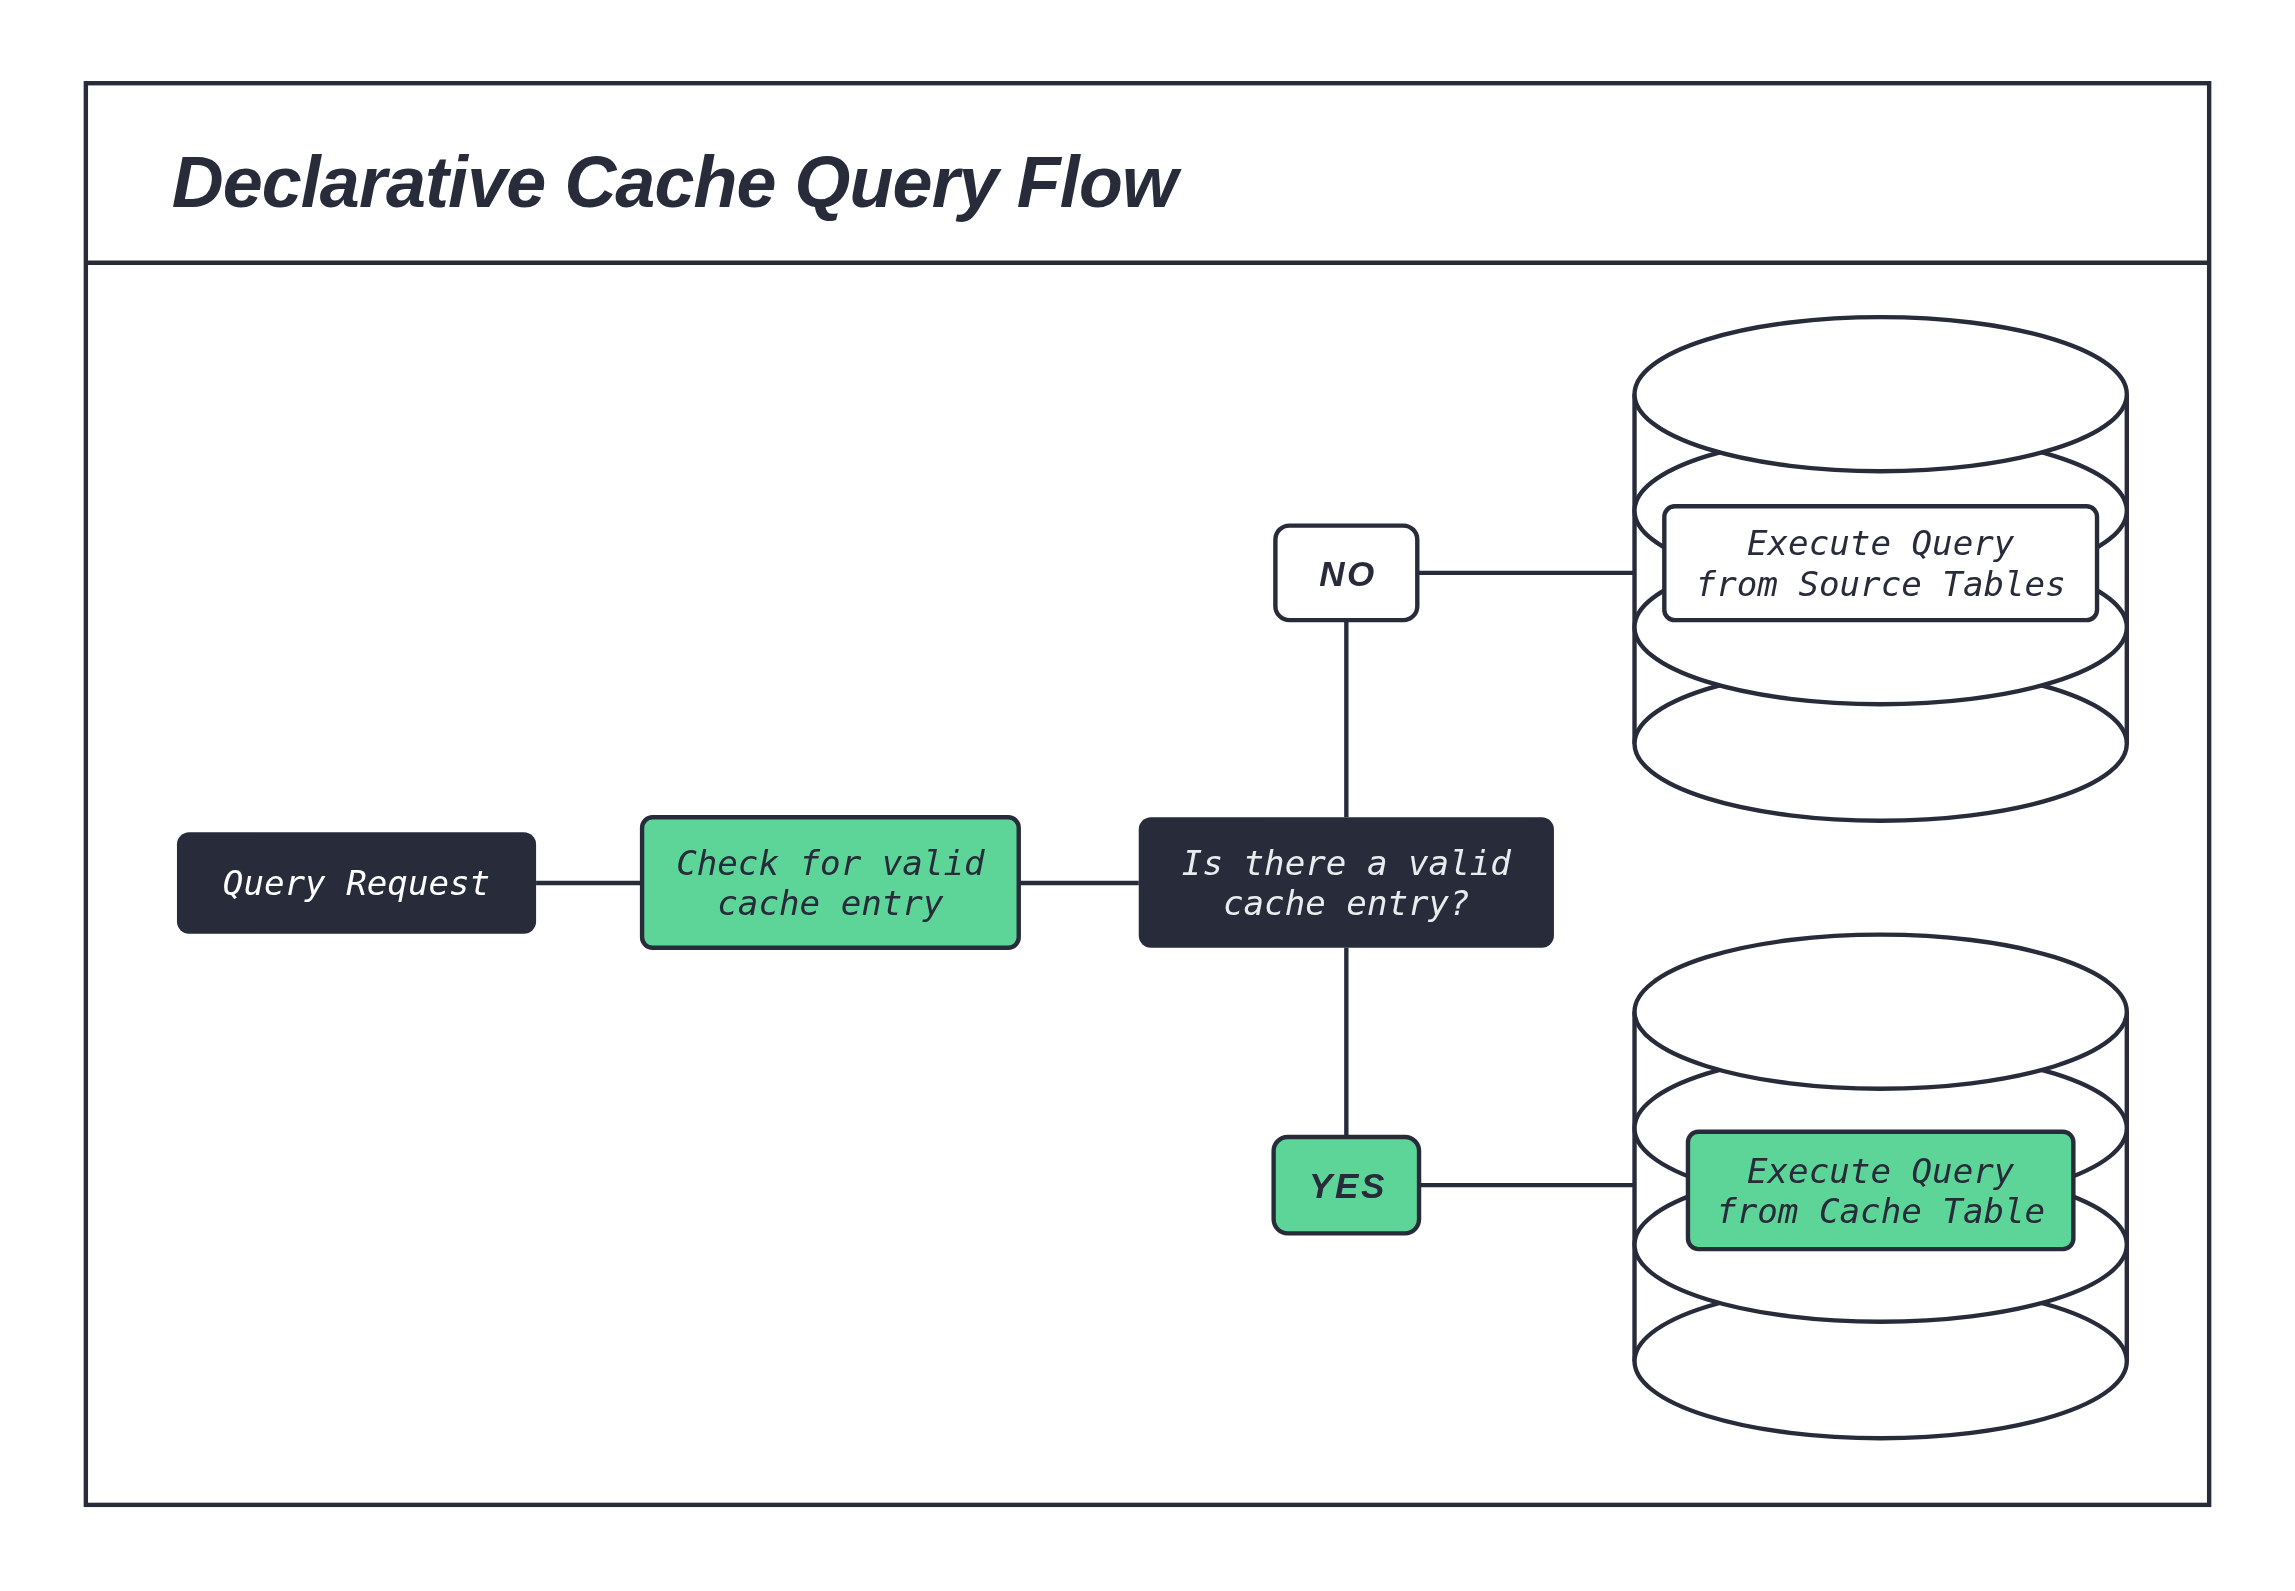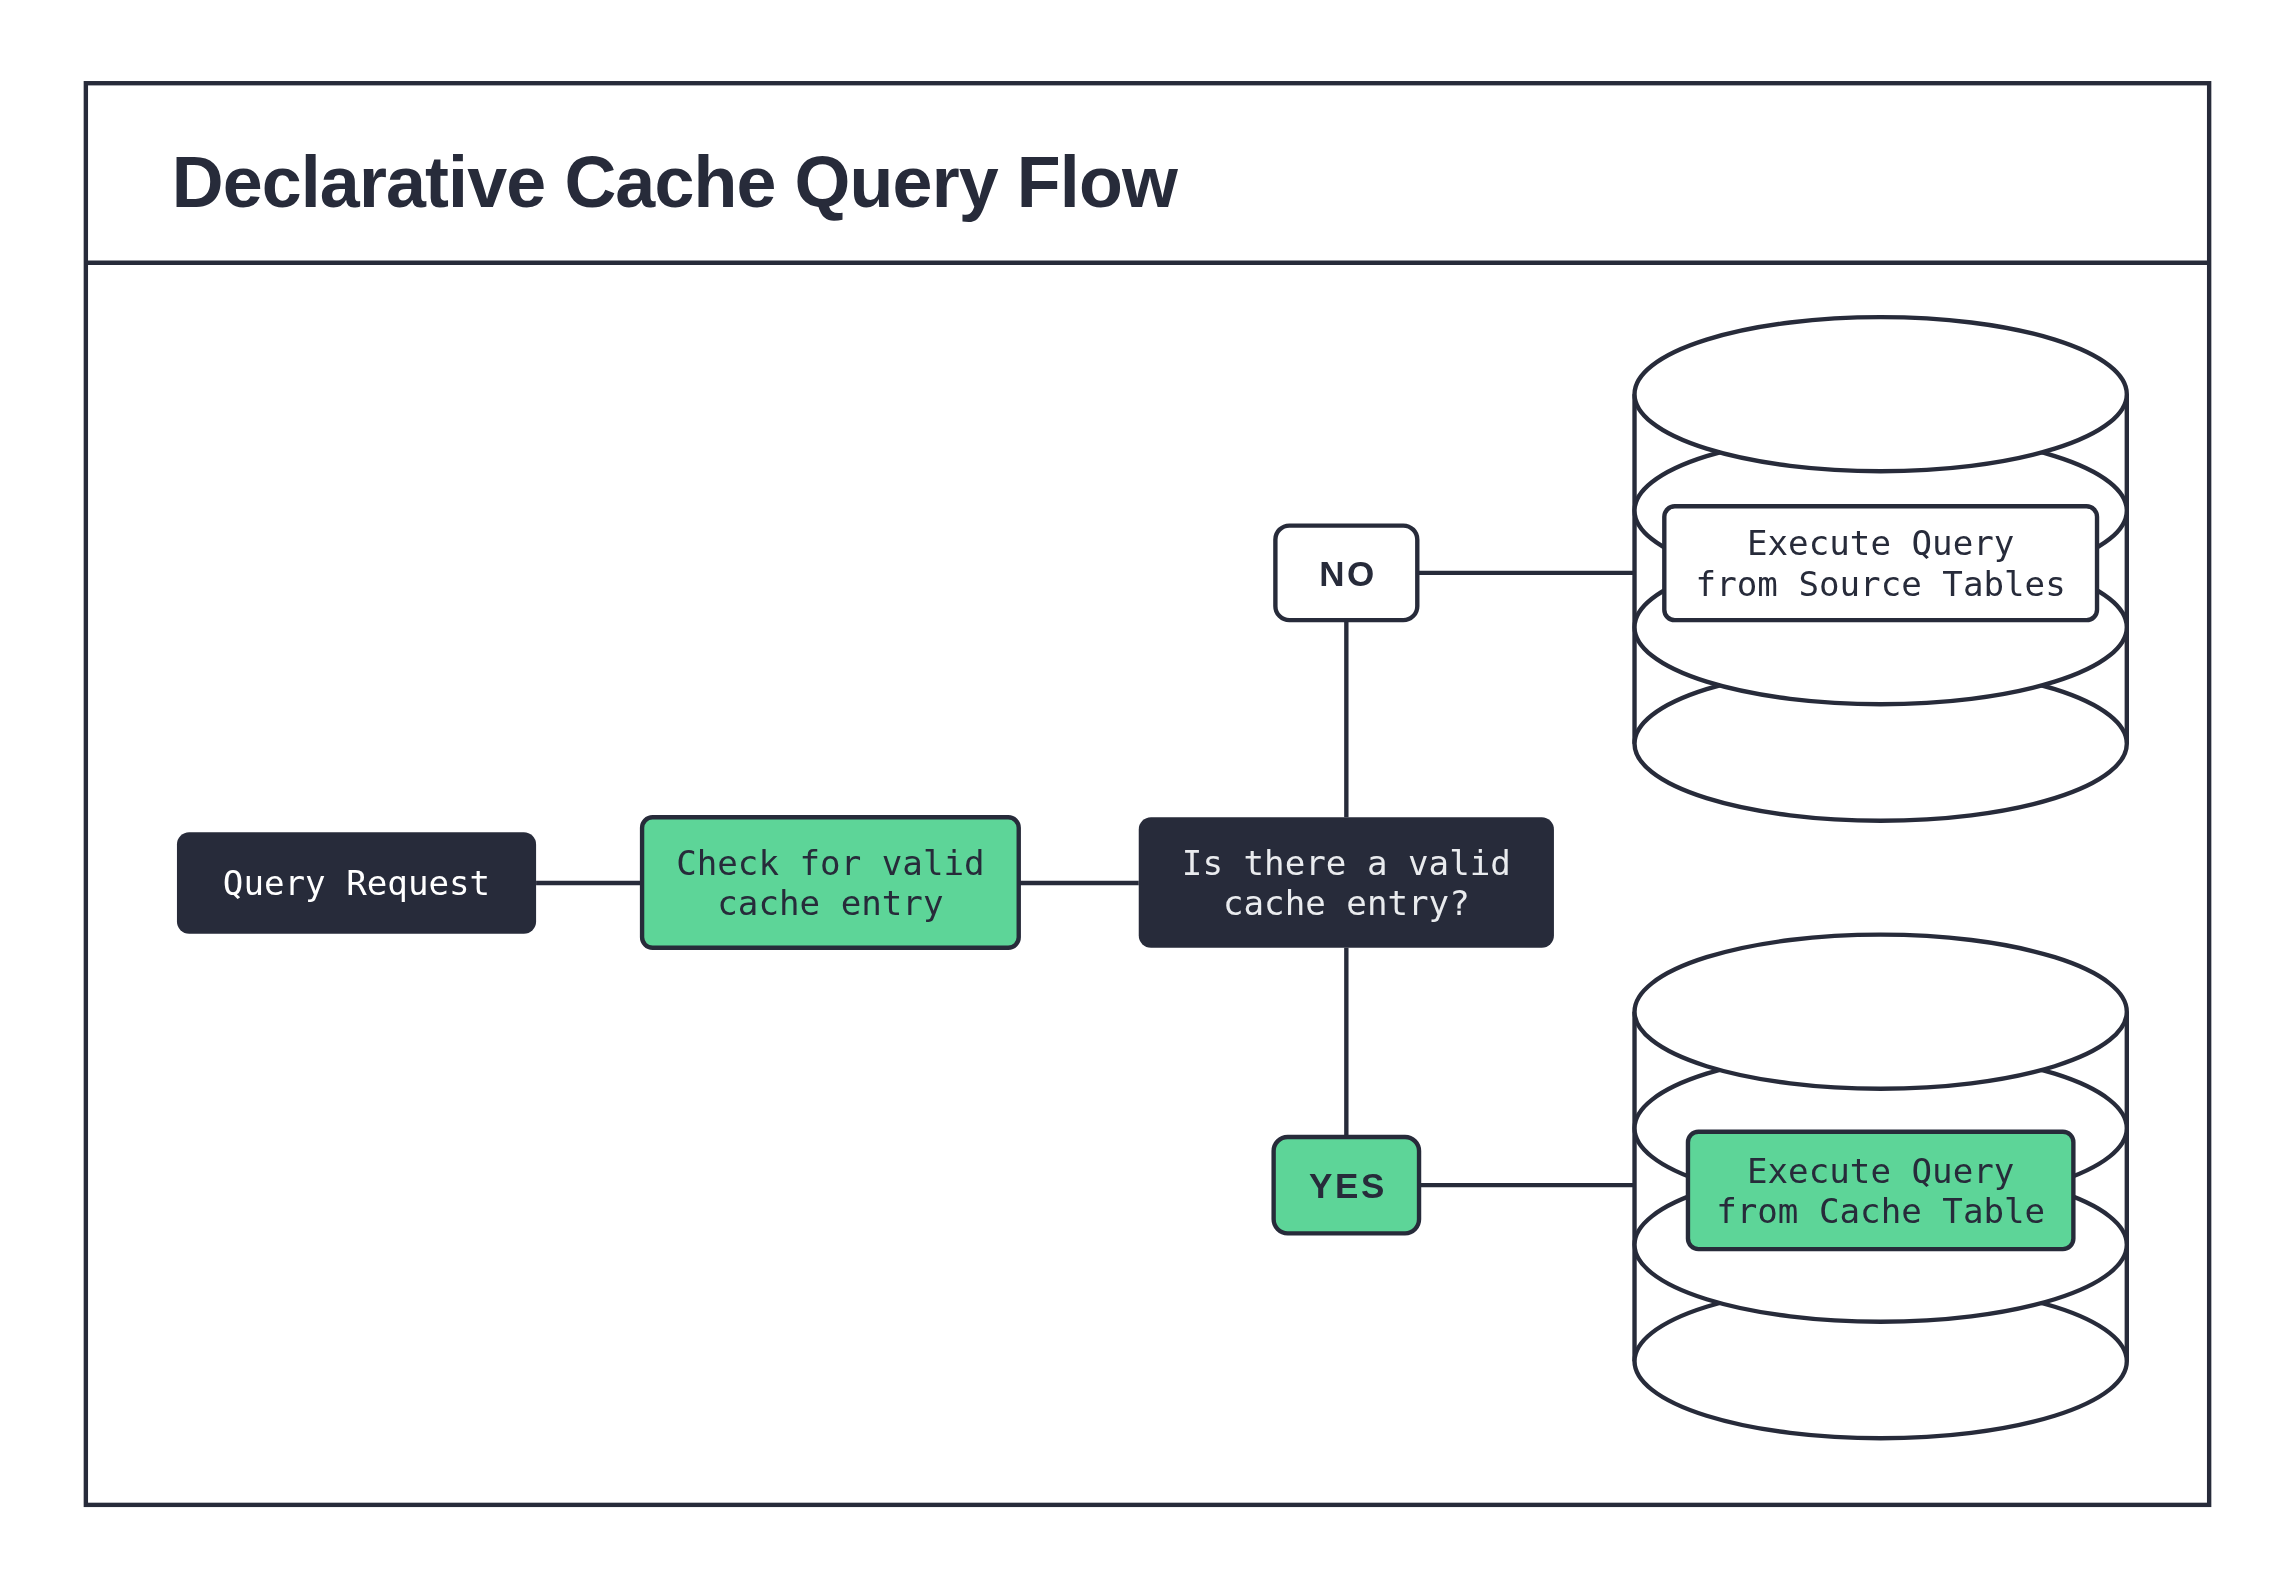--- a/index.html
+++ b/index.html
@@ -2,21 +2,21 @@
 <html style="--ink: #272b3a; --green: #5dd598; --paper: #ffffff; --light: #e9ebee;font-size:14px"><head>
 <meta charset="utf-8">
 <style>
   :root{
     --ink:#272b3a;
     --green:#5dd598;
     --paper:#ffffff;
     --light:#e9ebee;
   }
   html,body{margin:0;padding:0;background:var(--paper,#fff);}
-  .stage{width:100%;max-width:2295px;margin:0 auto;}
+  .stage{width:100%;max-width:2295px;margin:0 auto;font-style:italic;}
   svg{display:block;width:100%;height:auto;background:var(--paper,#fff);}
   .fill-ink{fill:var(--ink,#272b3a);}
   .fill-paper{fill:var(--paper,#ffffff);}
   .fill-green{fill:var(--green,#5dd598);}
   .no-fill{fill:none;}
 
   .title-text{
     font-family:"Liberation Sans","DejaVu Sans",sans-serif;
     font-weight:bold;
     font-size:82px;

